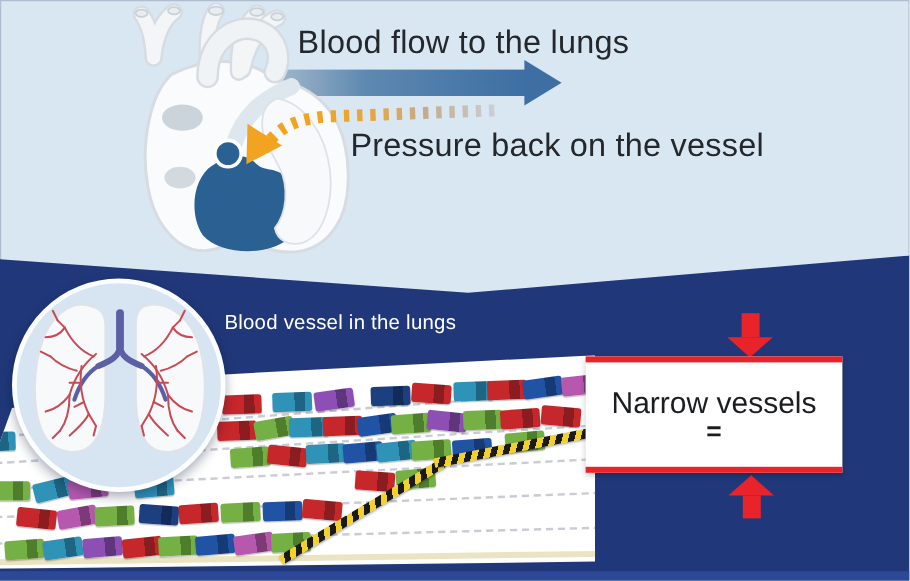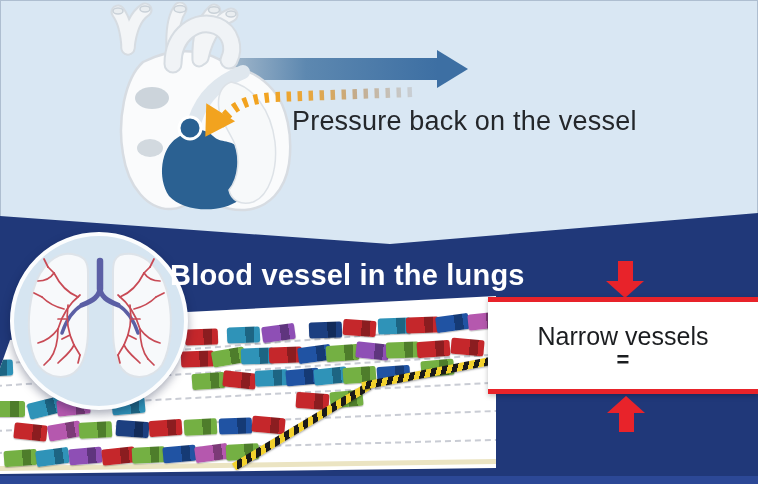--- a/index.html
+++ b/index.html
@@ -27,23 +27,23 @@
   .lane-line{position:absolute;width:505px;border-top:2px dashed var(--lane_line);transform-origin:left center;}
   .car{position:absolute;width:33px;height:16px;border-radius:2.5px;box-shadow:0 1px 1px rgba(0,0,0,.25);}
   .barrier{position:absolute;height:8px;transform-origin:left center;border-radius:1px;
     background:repeating-linear-gradient(115deg,var(--barrier_yellow) 0 5px,var(--barrier_black) 5px 10px);
     box-shadow:0 1px 2px rgba(0,0,0,.35);}
   #road-edge{position:absolute;left:0;top:466px;width:505px;height:5px;background:var(--road_edge);transform:rotate(-0.8deg);transform-origin:left center;}
   #lungs-circle{position:absolute;left:10px;top:232px;width:178px;height:178px;border-radius:50%;z-index:4;
     background:var(--circle_fill);border:4px solid #fcfdfe;box-sizing:border-box;
     box-shadow:0 4px 10px rgba(8,18,52,.35);}
   #lungs-svg{position:absolute;left:6px;top:9px;}
-  #section-title{position:absolute;left:170px;top:259px;z-index:5;color:var(--title_white);
-    font-size:29px;font-weight:700;letter-spacing:.2px;white-space:nowrap;}
-  #callout{position:absolute;left:488px;top:297px;width:270px;height:97px;z-index:6;background:#fff;
+  #section-title{position:absolute;left:187px;top:259px;z-index:5;color:var(--title_white);
+    font-size:17px;font-weight:400;letter-spacing:.2px;white-space:nowrap;}
+  #callout{position:absolute;left:488px;top:297px;width:214px;height:97px;z-index:6;background:#fff;
     border-top:5px solid var(--red);border-bottom:5px solid var(--red);box-sizing:border-box;
     display:flex;flex-direction:column;justify-content:center;align-items:center;
     color:#1b1d20;box-shadow:0 2px 5px rgba(0,0,0,.25);}
   #callout .l1,#callout .l3{font-size:25px;line-height:1.15;}
   #callout .l2{font-size:22px;line-height:.85;font-weight:700;}
   .red-arrow{position:absolute;width:38px;z-index:6;}
   #arrow-down{left:606px;top:261px;}
   #arrow-up{left:607px;top:396px;}
   .stem{margin:0 auto;width:15px;background:var(--red);}
   #arrow-down .stem{height:20px;}
@@ -226,15 +226,16 @@
         <stop offset="0.28" stop-color="#c3ab8c"></stop>
         <stop offset="0.52" stop-color="#e8a63c"></stop>
         <stop offset="0.75" stop-color="#f2a31f"></stop>
         <stop offset="1" stop-color="#f2a31f"></stop>
       </linearGradient>
     </defs>
     <path d="M 222 12 L 84 17 C 54 19 38 28 28 48" fill="none" stroke="url(#og)" stroke-width="10" stroke-dasharray="4.5 6.5"></path>
   </svg>
   <div id="pressure-arrow-head"></div>
 
+  <div class="top-label" id="flow-label">Blood flow to the lungs</div>
   <div class="top-label" id="pressure-label">Pressure back on the vessel</div>
 
 </div>
 
 </body></html>

